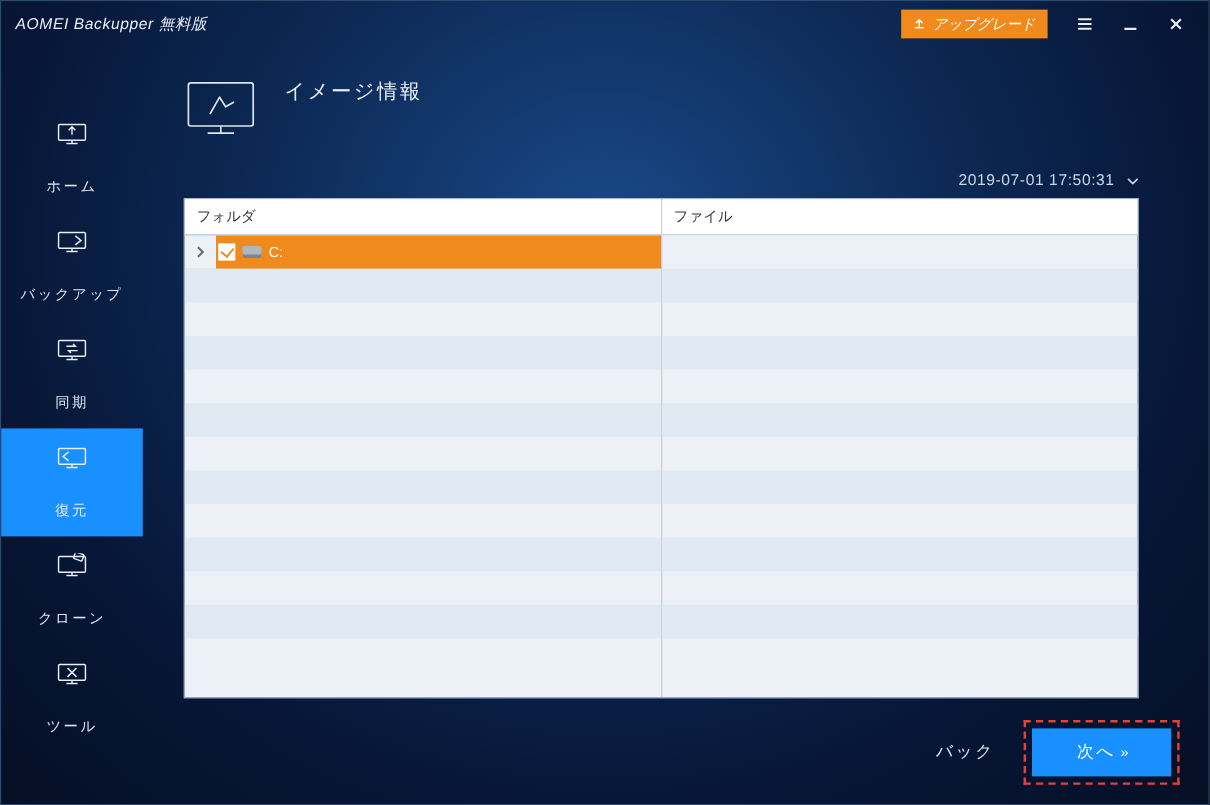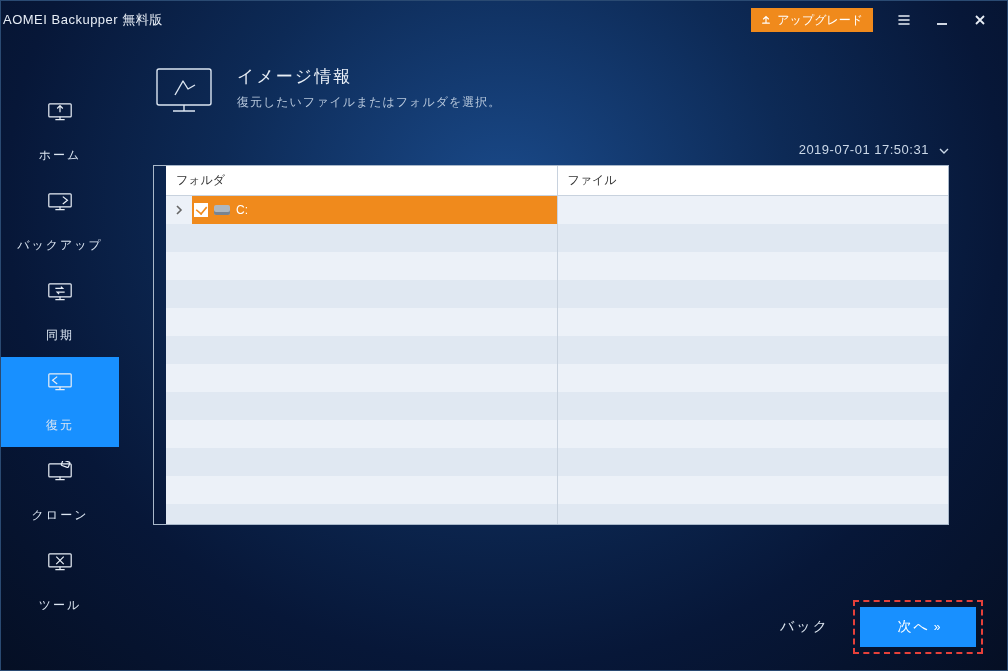--- a/index.html
+++ b/index.html
@@ -1,20 +1,20 @@
 <!DOCTYPE html>
 <html><head>
 <meta charset="utf-8">
 <style>
 * { margin: 0; padding: 0; box-sizing: border-box; font-family: "Meiryo", "Yu Gothic", sans-serif; }
 body { width: 1008px; height: 671px; overflow: hidden; background: #000; }
 .window { width: 1008px; height: 671px; background: radial-gradient(ellipse at 50% 30%, #1a4a8a 0%, #0d2a56 40%, #071738 70%, #050f24 100%); border: 1px solid #2a4a72; position: relative; display: flex; flex-direction: column; }
 
 
-.titlebar { height: 38px; display: flex; align-items: center; padding: 0 10px 0 2px; }
+.titlebar { height: 38px; display: flex; align-items: center; padding: 0 10px 0 12px; font-style: italic; }
 .titlebar-title { color: #e8eef6; font-size: 13px; letter-spacing: .5px; }
 .titlebar-spacer { flex: 1; }
 .upgrade-btn { background: #f08a1c; color: #fff; font-size: 12px; height: 24px; padding: 0 10px; display: flex; align-items: center; gap: 6px; cursor: pointer; }
 .upgrade-btn svg { width: 10px; height: 10px; }
 .titlebar-icons { display: flex; align-items: center; gap: 20px; margin-left: 22px; margin-right: 8px; }
 .tb-icon { color: #e8eef6; cursor: pointer; display:flex; align-items:center; justify-content:center; width:18px; height:18px; }
 .tb-icon svg { width: 14px; height: 14px; }
 
 
 .body { flex: 1; display: flex; min-height: 0; }
@@ -27,21 +27,21 @@
 .main { flex: 1; padding: 26px 34px 0 34px; display: flex; flex-direction: column; min-width: 0; }
 .header-row { display: flex; gap: 22px; margin-bottom: 12px; }
 .header-icon { width: 62px; height: 50px; position: relative; }
 .header-icon svg { stroke: #dce6f2; fill:none; stroke-width:1.4; }
 .header-texts .h-title { color: #e8eef6; font-size: 17px; letter-spacing: 2px; margin-bottom: 6px; }
 .header-texts .h-sub { color: #b8c8dc; font-size: 12px; letter-spacing: 1px; }
 
 .ts-row { text-align: right; color: #cbd8e8; font-size: 13px; margin: 15px 24px 8px 0; letter-spacing: .5px; }
 .ts-row .caret { display:inline-block; margin-left:6px; }
 
-.panel { display: flex; height: 360px; margin-right: 24px; border: 1px solid #a9b8ca; padding-left: 12px; }
+.panel { display: flex; height: 417px; margin-right: 24px; border: 1px solid #a9b8ca; }
 .col { flex: 1; background: #ecf1f8; display: flex; flex-direction: column; min-width:0; }
 .col + .col { border-left: 1px solid #c8d2de; }
 .col-head { background: #fff; color: #333; font-size: 12px; padding: 6px 10px; border-bottom: 1px solid #c8d2de; }
 .rows { flex: 1; overflow: hidden; }
 .row { height: 28px; display:flex; align-items:center; font-size: 12px; }
 .row:nth-child(even) { background: #e0e8f2; }
 .row.selected { background: #f08a1c; color: #fff; }
 .row .expand { width: 26px; display:flex; align-items:center; justify-content:center; color:#555; background: #ecf1f8; height:100%; }
 .row .chk { width:14px; height:14px; border:1px solid #fff; background:#fff; margin: 0 6px 0 2px; display:flex; align-items:center; justify-content:center; color:#f08a1c; position:relative; }
 .row .chk::after { content:""; position:absolute; left:2px; top:-1px; width:7px; height:10px; border-right:2px solid #f08a1c; border-bottom:2px solid #f08a1c; transform: rotate(40deg) scale(.8); }
@@ -158,21 +158,20 @@
       <div class="header-row">
         <div class="header-icon">
           <svg viewBox="0 0 62 50">
               <rect x="4" y="4" width="54" height="36" rx="2"></rect>
               <path d="M20 46h22M31 40v6"></path>
               <path d="M22 30l8-14 5 8 7-4" stroke-linejoin="round"></path>
             </svg>
         </div>
         <div class="header-texts">
           <div class="h-title">イメージ情報</div>
-          <div class="h-sub">復元したいファイルまたはフォルダを選択。</div>
         </div>
       </div>
 
       <div class="ts-row">
         <span>2019-07-01 17:50:31</span>
         <span class="caret">
           <svg width="10" height="6" viewBox="0 0 10 6">
               <path d="M1 1l4 4 4-4" stroke="#cbd8e8" stroke-width="1.4" fill="none"></path>
             </svg>
         </span>

